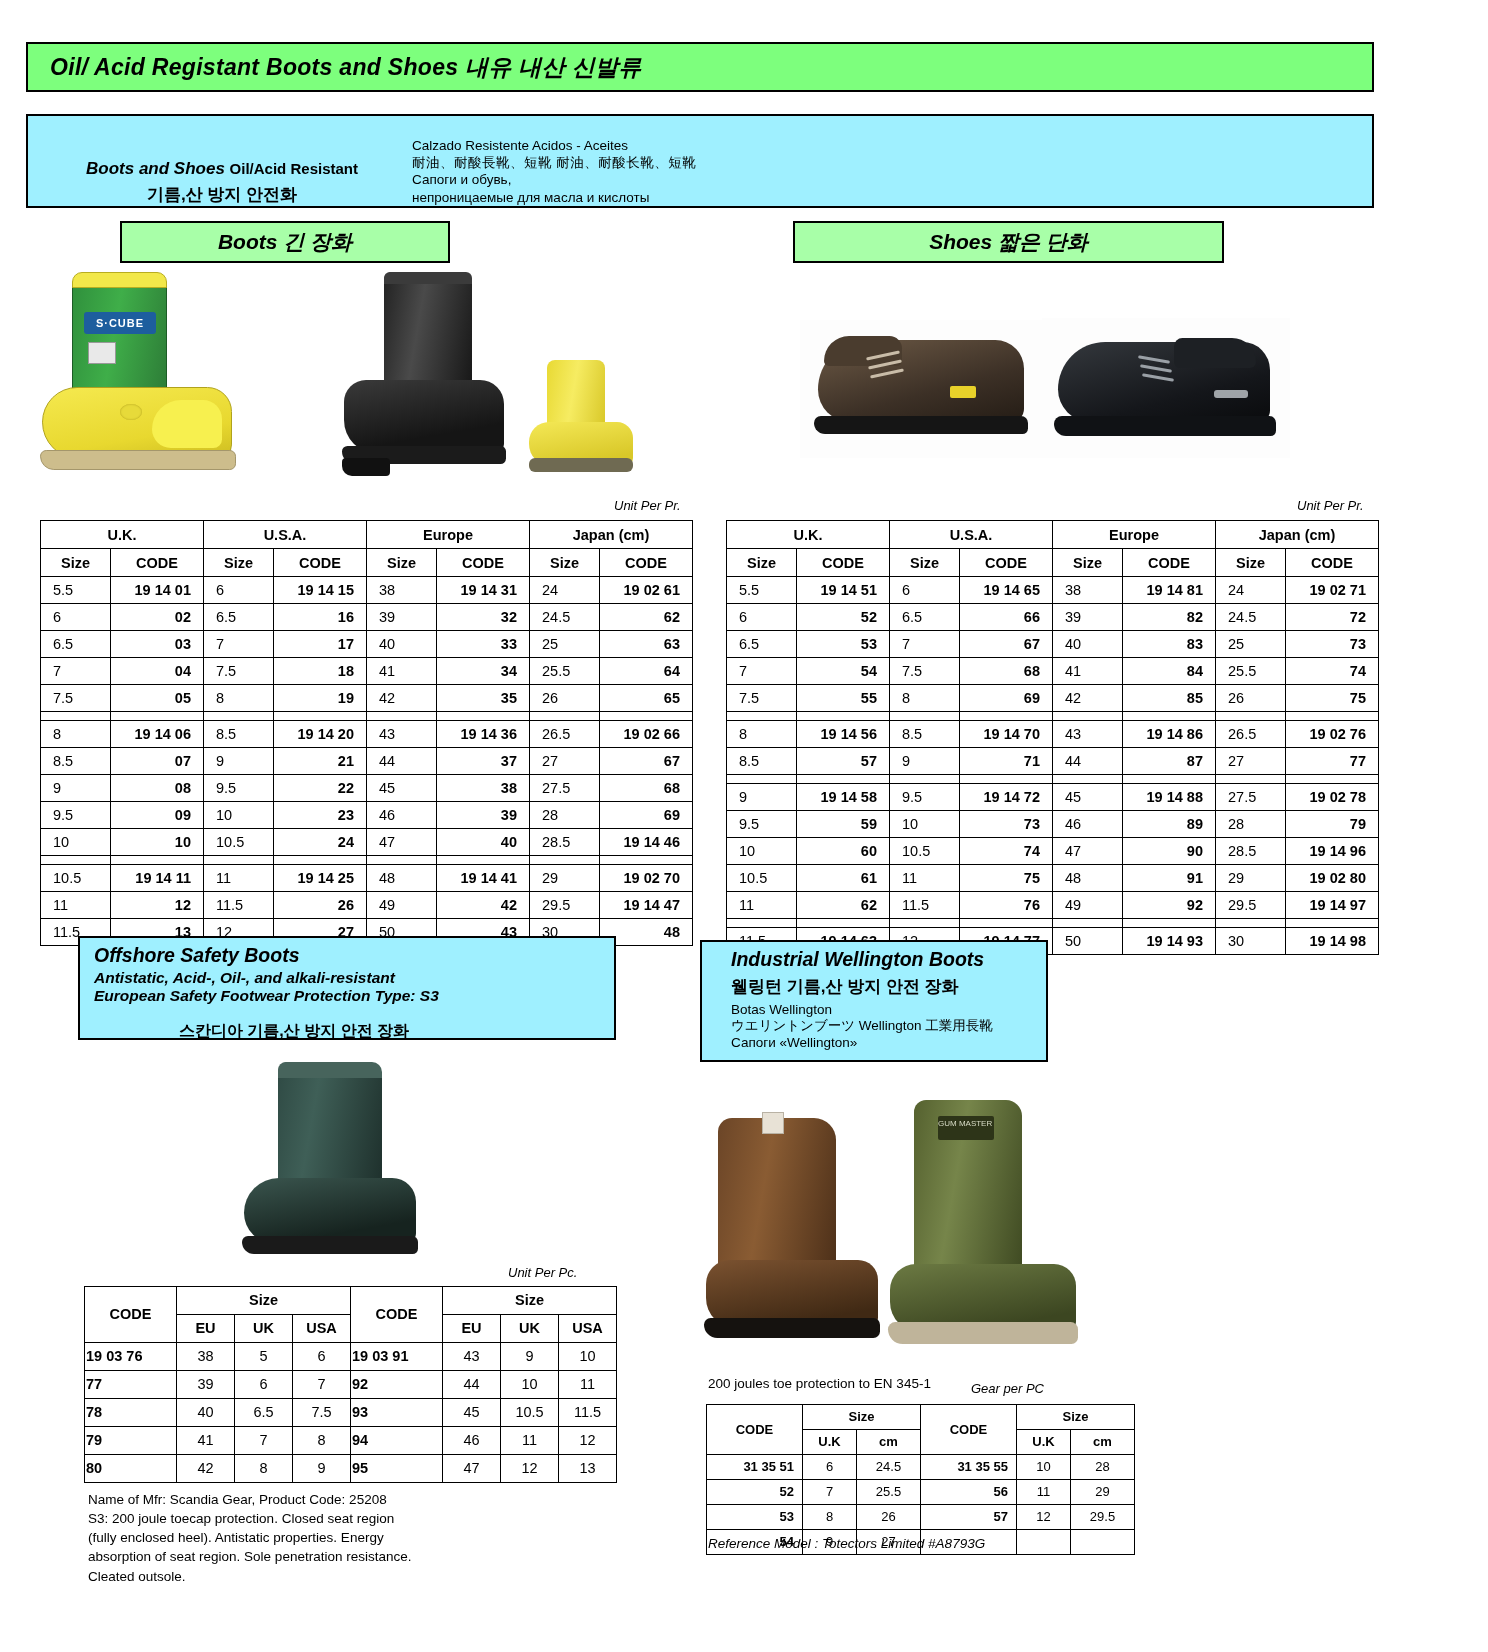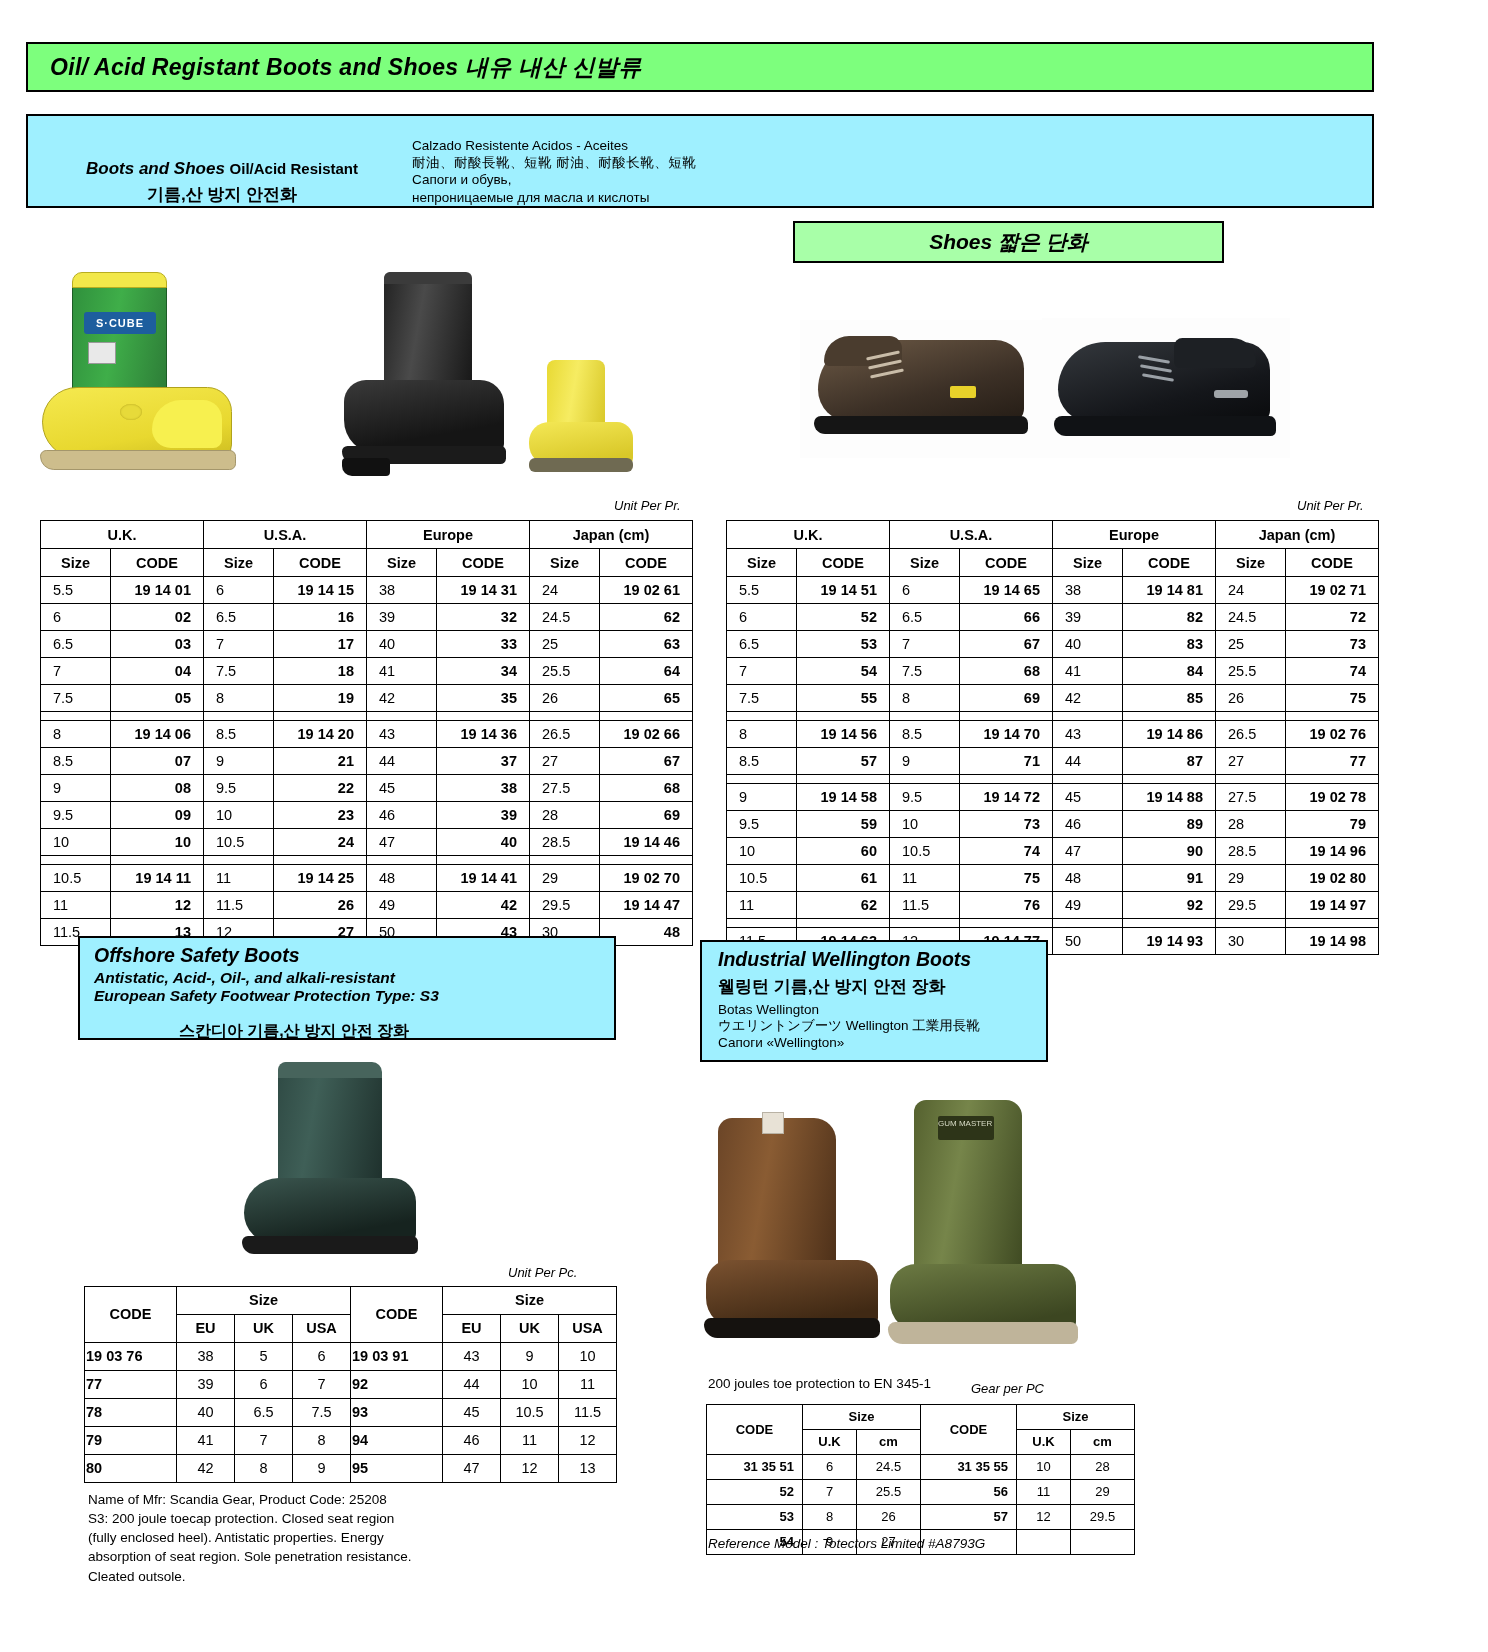--- a/index.html
+++ b/index.html
@@ -283,21 +283,21 @@
   #tbl-offshore .c-eu, #tbl-offshore .c-uk, #tbl-offshore .c-usa { width:58px; }
 
   .offshore-notes {
     position:absolute; left:88px; top:1490px; width:470px;
     font-size:13.5px; line-height:1.42;
   }
 
   
   .well-box {
     position:absolute; left:700px; top:940px; width:348px; height:122px;
-    background:#9ff0ff; border:2px solid #000; padding:6px 0 0 16px;
+    background:#9ff0ff; border:2px solid #000; padding:6px 0 0 29px;
   }
   .well-box .t1 { font-style:italic; font-weight:bold; font-size:19.5px; }
   .well-box .t2 { font-weight:bold; font-size:17px; margin-top:4px; }
   .well-box .t3 { font-size:13.5px; margin-top:4px; }
   .well-box .t4 { font-size:13.5px; }
   .well-box .t5 { font-size:13.5px; }
 
   
   .wboot-brown { position:absolute; left:700px; top:1118px; width:190px; height:238px; }
   .wboot-brown .shaft {
@@ -376,20 +376,21 @@
       <div class="l2">기름,산 방지 안전화</div>
     </div>
     <div class="subband-right">
       <div>Calzado Resistente Acidos - Aceites</div>
       <div class="jp">耐油、耐酸長靴、短靴    耐油、耐酸长靴、短靴</div>
       <div class="ru">Сапоги и обувь,</div>
       <div class="ru">непроницаемые для масла и кислоты</div>
     </div>
   </div>
 
+  <div class="titlebox" id="boots-title">Boots  긴 장화</div>
   <div class="titlebox" id="shoes-title">Shoes  짧은 단화</div>
 
   <div class="gboot">
     <div class="shaft"></div>
     <div class="shaft-top"></div>
     <div class="logo">S·CUBE</div>
     <div class="tag"></div>
     <div class="foot"></div>
     <div class="toecap"></div>
     <div class="hole"></div>

